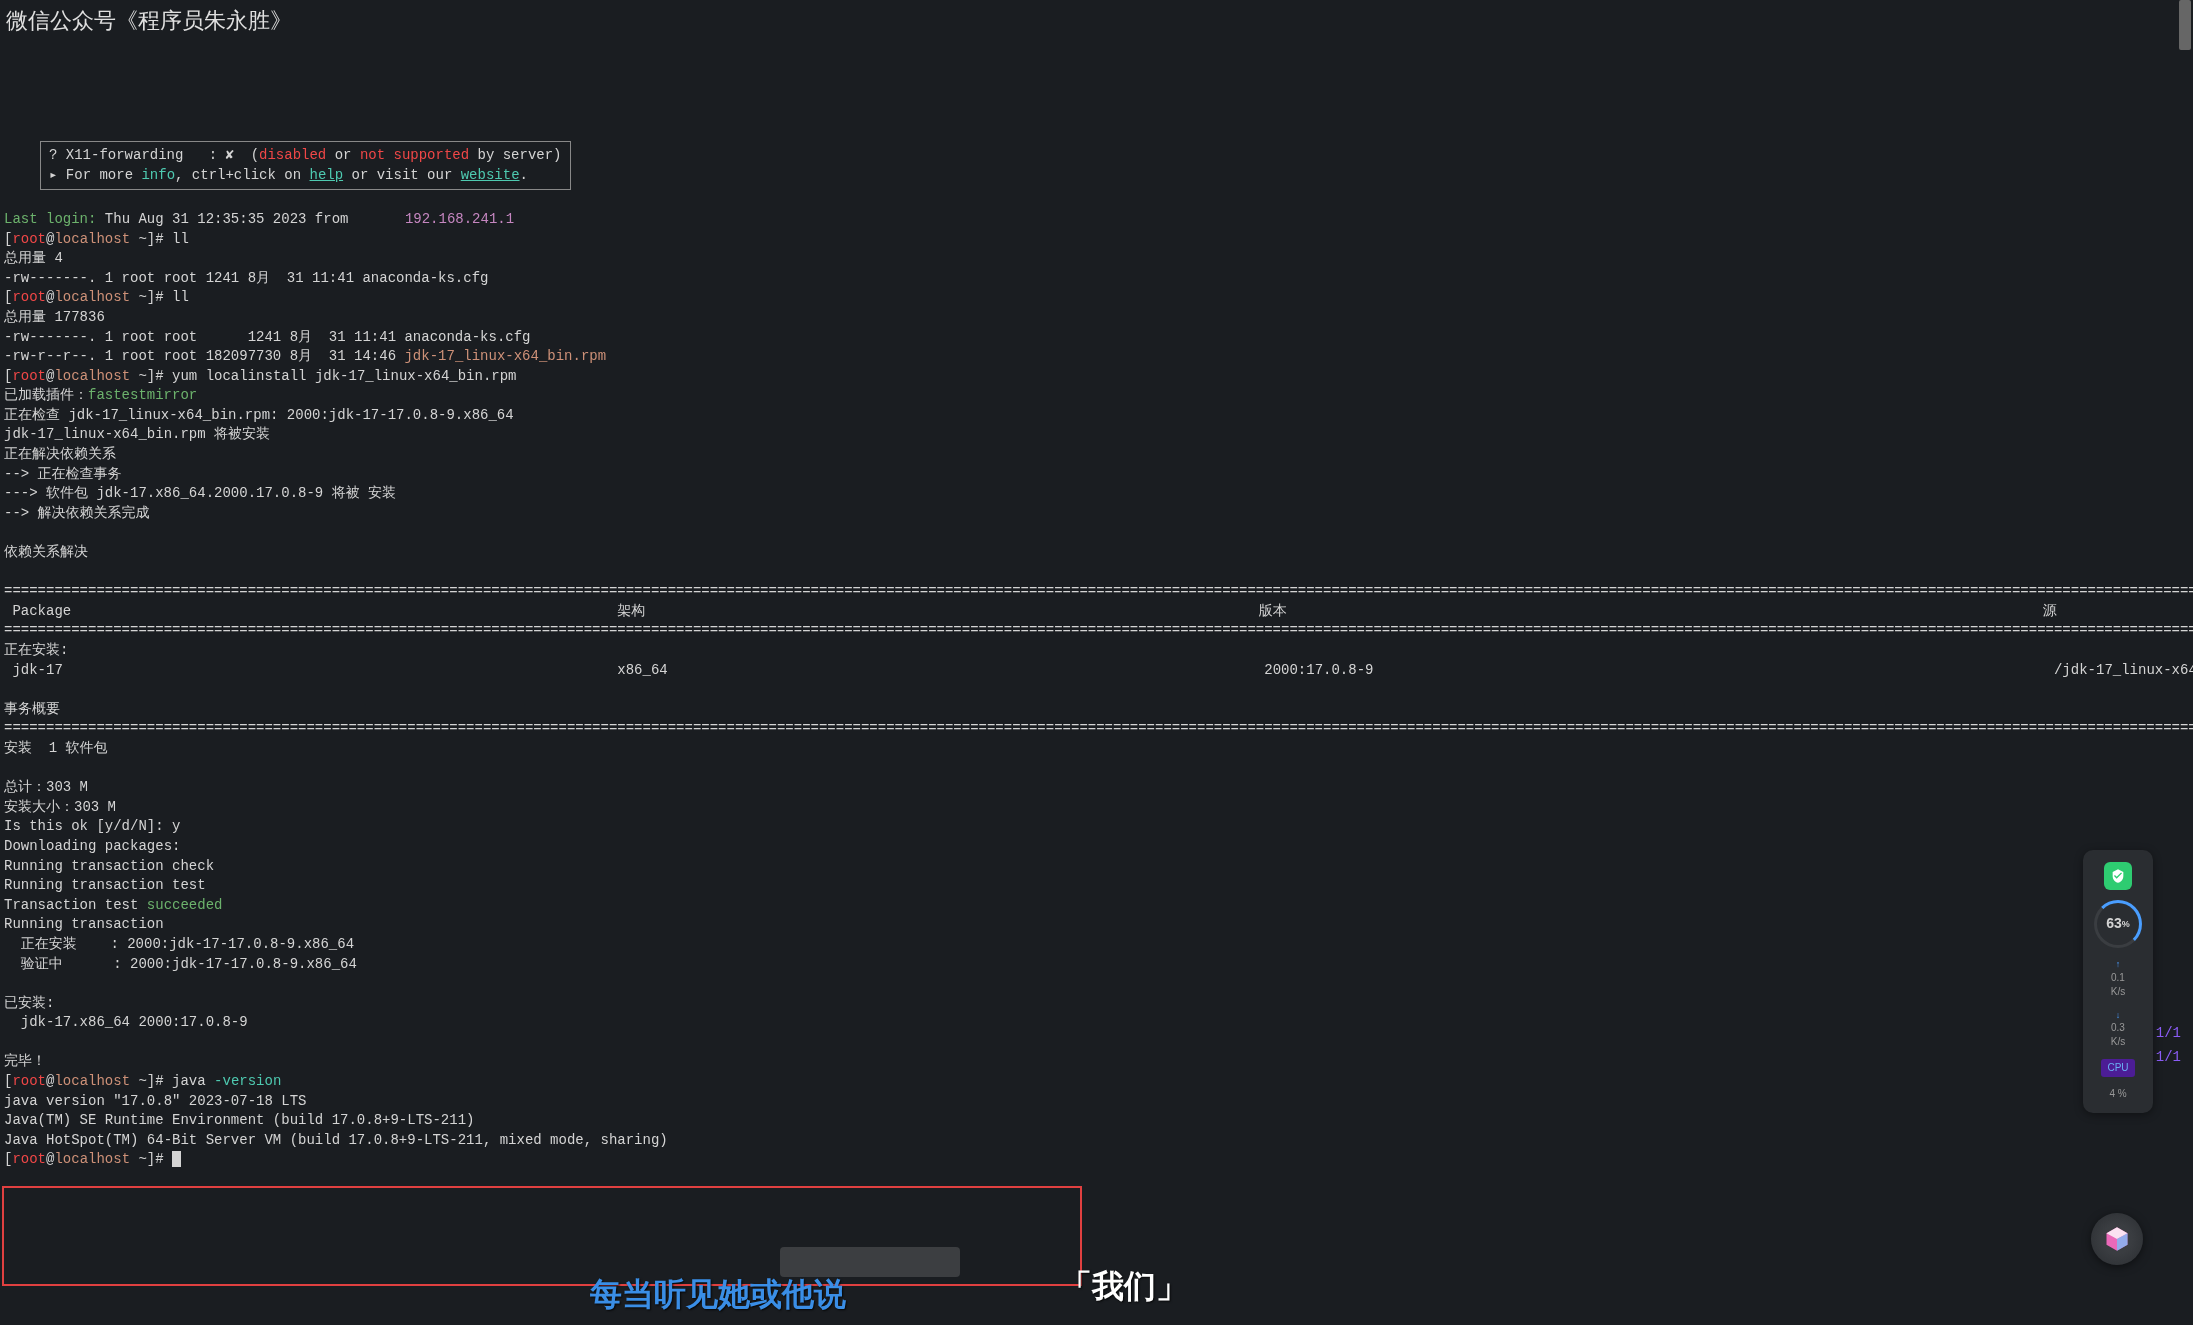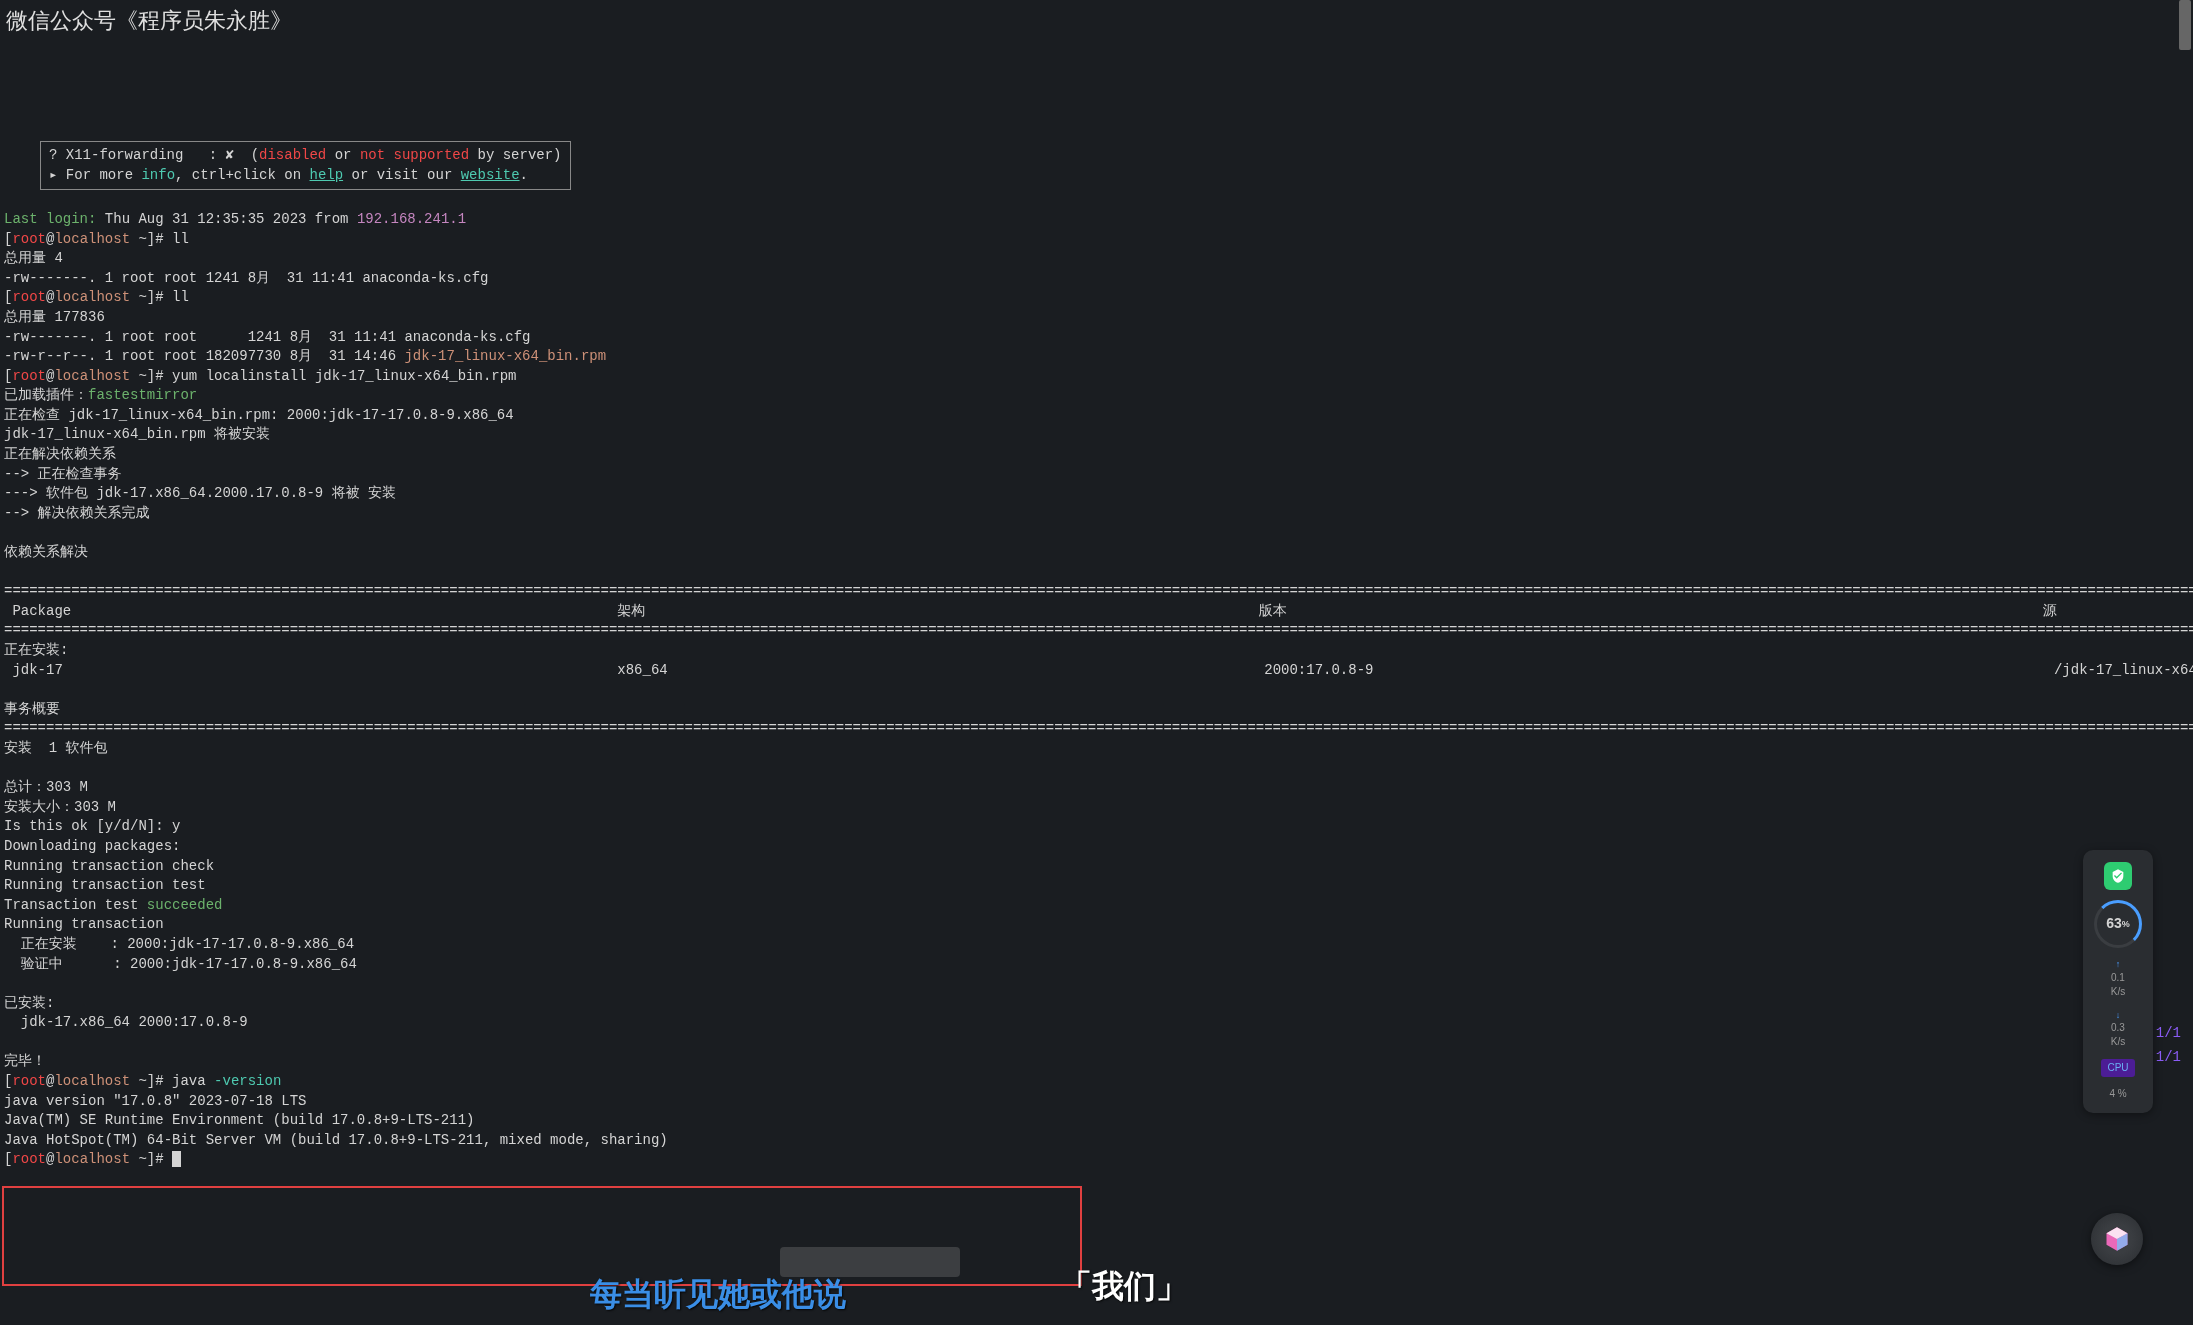--- a/index.html
+++ b/index.html
@@ -31,21 +31,21 @@
   border: 1px solid #888;
   display: inline-block;
   padding: 4px 8px;
   margin-left: 36px;
   margin-top: 0;
 }
 .cyan { color: #4ec9b0; }
 .red { color: #f04747; }
 .green { color: #6cb26c; }
 .orange { color: #ce9178; text-align: right; }
-.magenta { color: #c586c0; }
+.magenta { color: #c586c0; margin-left: 48px; }
 .underline { text-decoration: underline; text-align: right; }
 .red-highlight-box {
   border: 2px solid #e04040;
   position: absolute;
   left: 2px;
   top: 1186px;
   width: 1080px;
   height: 100px;
   pointer-events: none;
 }

